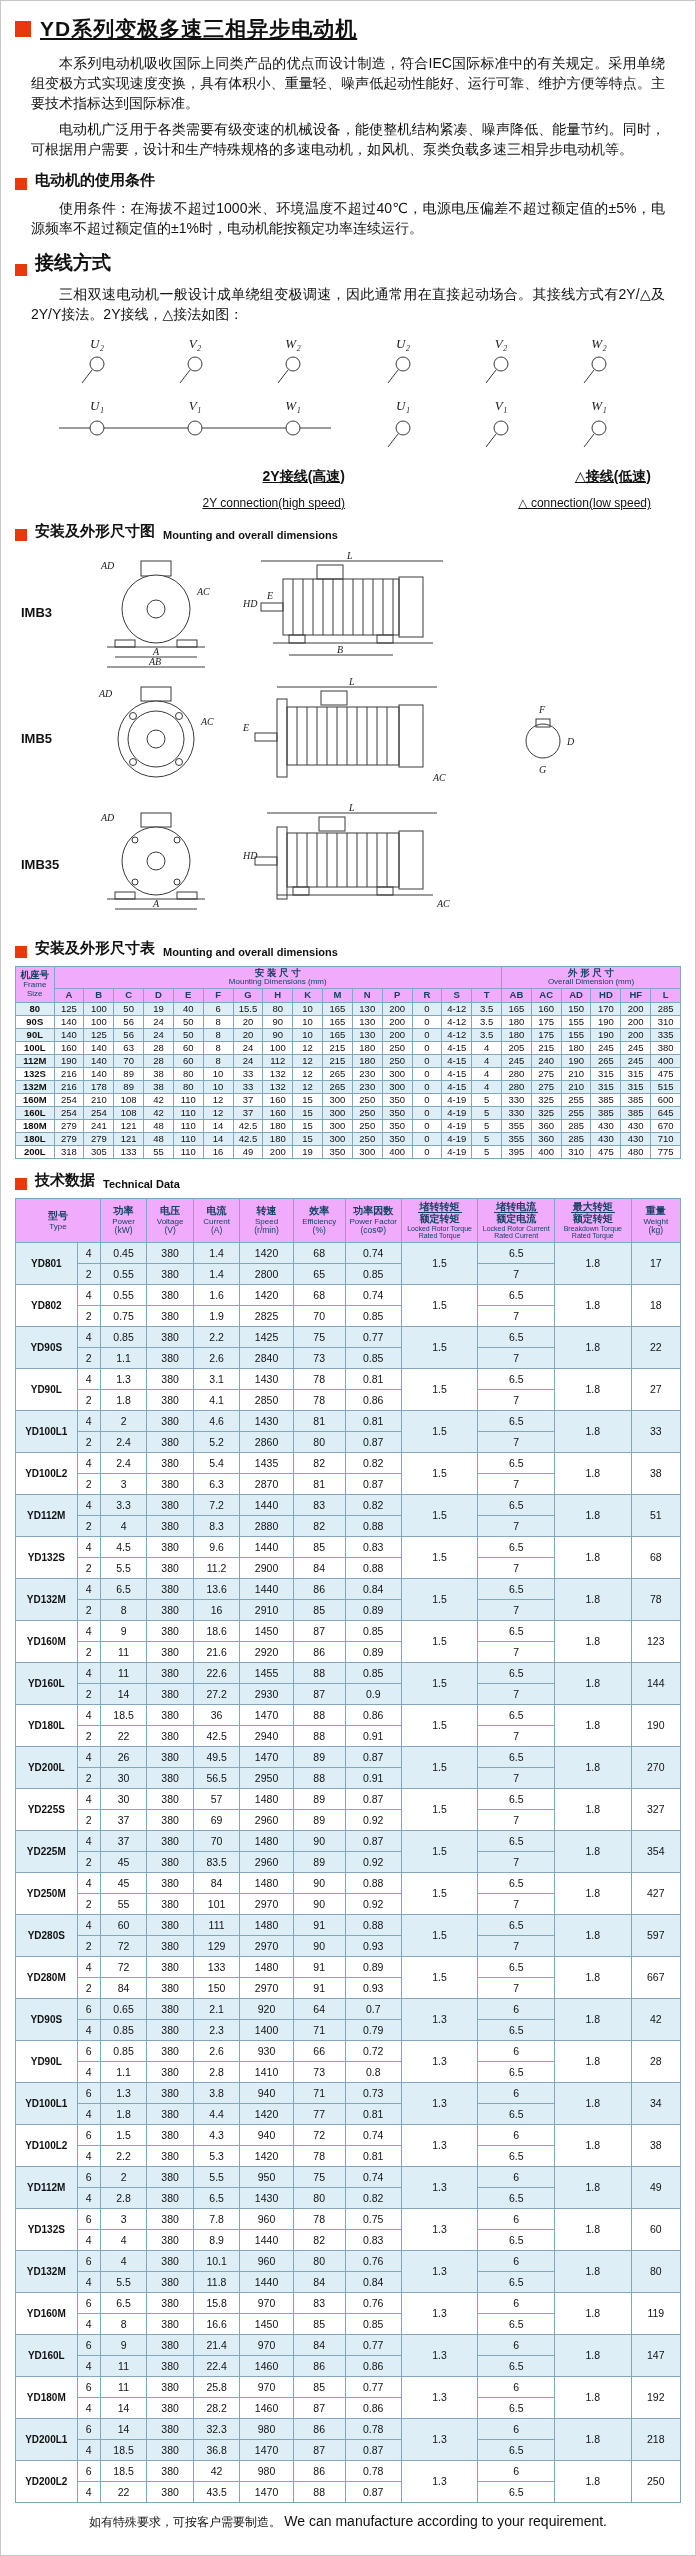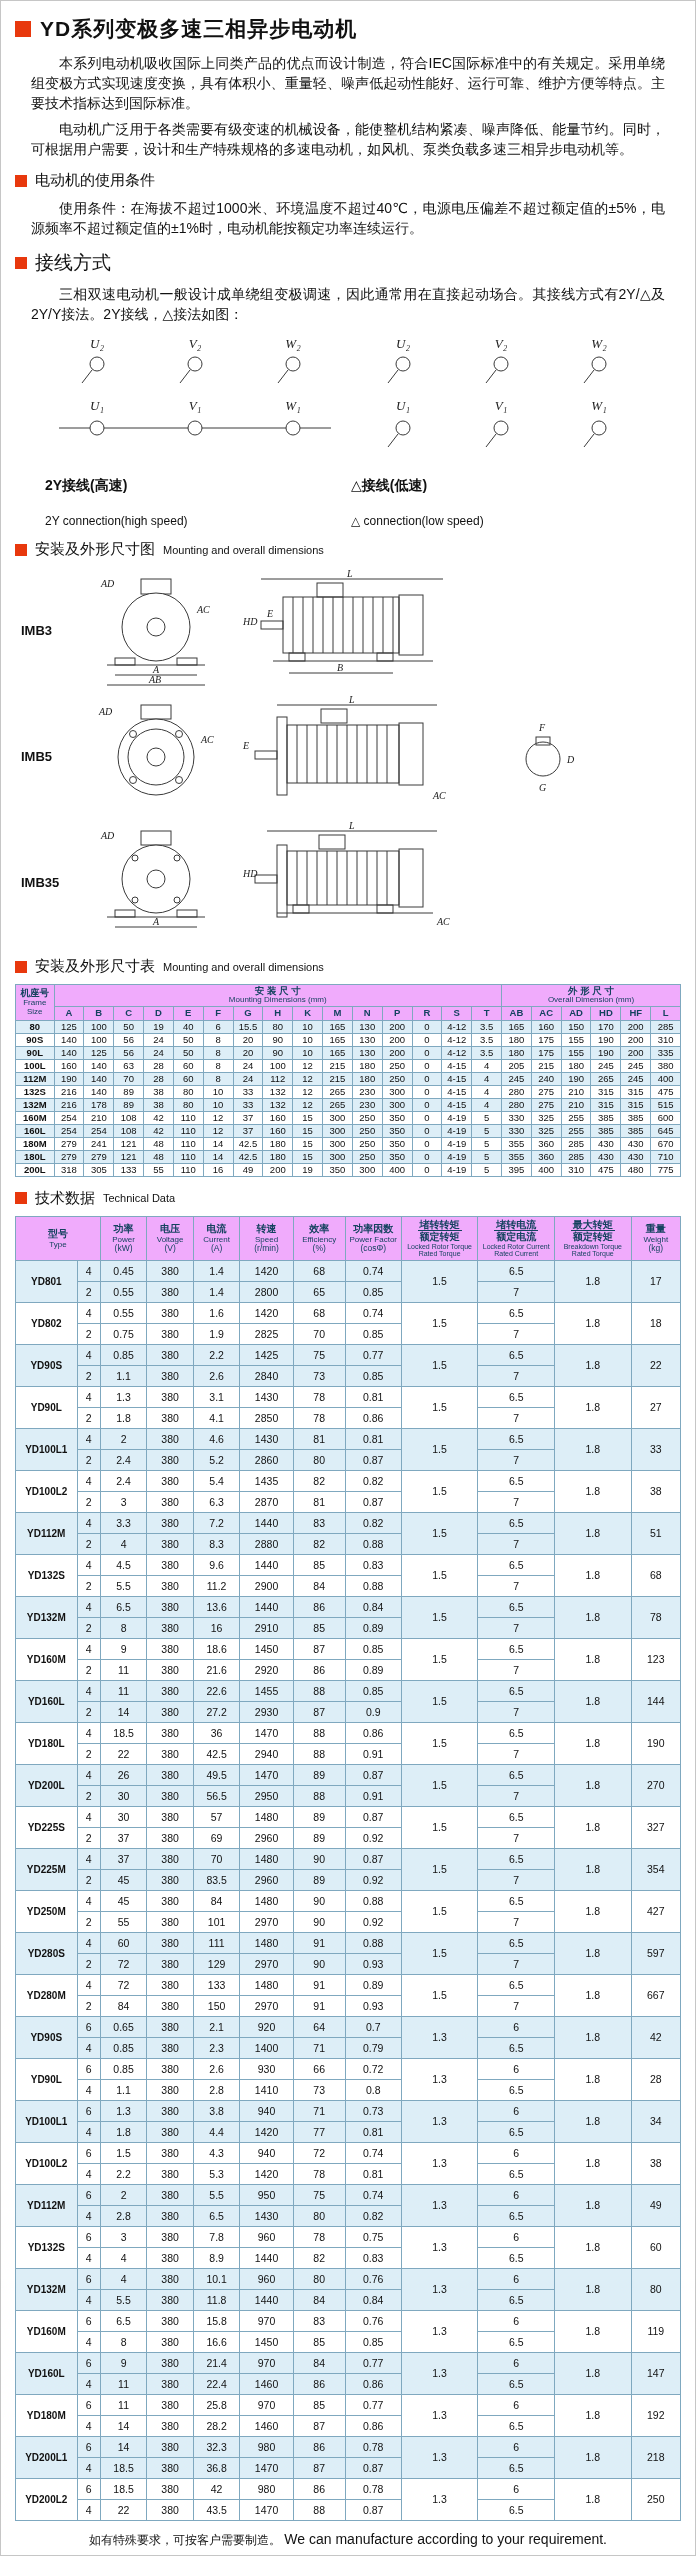--- a/index.html
+++ b/index.html
@@ -1,33 +1,33 @@
 <!DOCTYPE html>
 <html><head>
 <meta charset="utf-8">
 <style>
   *{margin:0;padding:0;box-sizing:border-box;}
   html,body{background:#ededed;}
   body{font-family:"Liberation Sans","DejaVu Sans",sans-serif;color:#111;}
   .page{width:696px;height:2556px;margin:0 auto;background:#fff;border:1px solid #c6c6c6;padding:12px 14px 8px;overflow:hidden;}
 
-  .main-title{display:flex;align-items:center;gap:9px;margin:2px 0 10px;}
+  .main-title{display:flex;align-items:center;gap:9px;margin:2px 0 10px;text-decoration:underline;}
   .main-title .t{font-size:21px;font-weight:bold;letter-spacing:1px;}
   .sq{width:12px;height:12px;background:#e8380d;flex:0 0 auto;}
   .sq.big{width:16px;height:16px;}
 
   .para{font-size:14px;line-height:20px;text-indent:2em;text-align:justify;margin:2px 16px 6px;}
-  .sec-head{display:flex;align-items:center;gap:8px;margin:12px 0 8px;font-weight:normal;font-size:15px;}
+  .sec-head{display:flex;align-items:flex-end;gap:8px;margin:12px 0 8px;font-weight:bold;font-size:15px;}
   .sec-head.lg .cnh{font-size:19px;}
   .sec-head .enh{font-size:11px;}
 
   .wiring-diagrams{display:flex;justify-content:space-between;padding:0 30px;margin:8px 0 2px;}
-  .wd{text-align:left;}
+  .wd{text-align:right;text-decoration:underline;}
   .wd svg{display:block;margin:0 auto;}
-  .wd-cap{font-size:14px;font-weight:bold;margin-top:19px;}
+  .wd-cap{font-size:14px;font-weight:bold;margin-top:10px;}
   .wd-cap.en{font-size:12px;font-weight:normal;}
 
   .svgline{stroke:#3a3a3a;fill:none;stroke-width:1;}
   .svgline circle{fill:#fff;}
   .svgtext text,text.term{font:italic 13px "Liberation Serif","DejaVu Serif",serif;fill:#222;stroke:none;text-anchor:middle;}
   text.dim{font:italic 10px "Liberation Serif","DejaVu Serif",serif;fill:#222;stroke:none;}
 
   .figures{margin:0 0 4px;}
   .fig-row{display:flex;align-items:center;gap:16px;height:126px;padding-left:6px;}
   .fig-label{width:54px;font-weight:bold;font-size:13px;flex:0 0 auto;}

